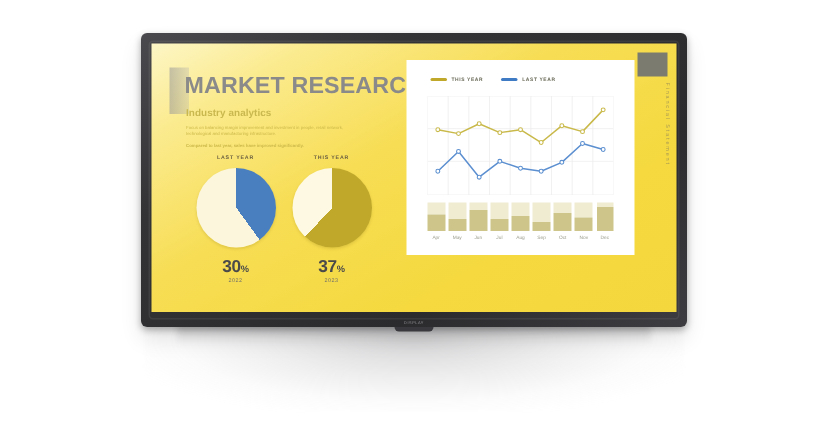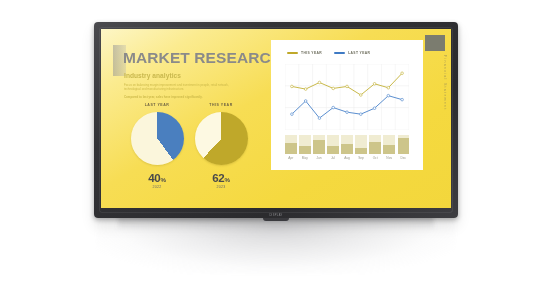--- a/index.html
+++ b/index.html
@@ -174,28 +174,28 @@
       <div class="body-copy">
         <p>Focus on balancing margin improvement and investment in people, retail network, technological and manufacturing infrastructure.</p>
         <p class="bold">Compared to last year, sales have improved significantly.</p>
       </div>
 
       <div class="pies">
 
         <div class="pie-col a">
           <div class="pie-cap">LAST YEAR</div>
           <div class="pie last"></div>
-          <div class="pie-val"><span>40</span><span class="pct">%</span></div>
+          <div class="pie-val"><span>30</span><span class="pct">%</span></div>
           <div class="pie-year">2022</div>
         </div>
 
         <div class="pie-col b">
           <div class="pie-cap">THIS YEAR</div>
           <div class="pie this"></div>
-          <div class="pie-val"><span>62</span><span class="pct">%</span></div>
+          <div class="pie-val"><span>37</span><span class="pct">%</span></div>
           <div class="pie-year">2023</div>
         </div>
 
       </div>
 
       <div class="card">
 
         <div class="legend">
           <div class="legend-item">
             <span class="swatch" style="background:#bfa82a"></span>

